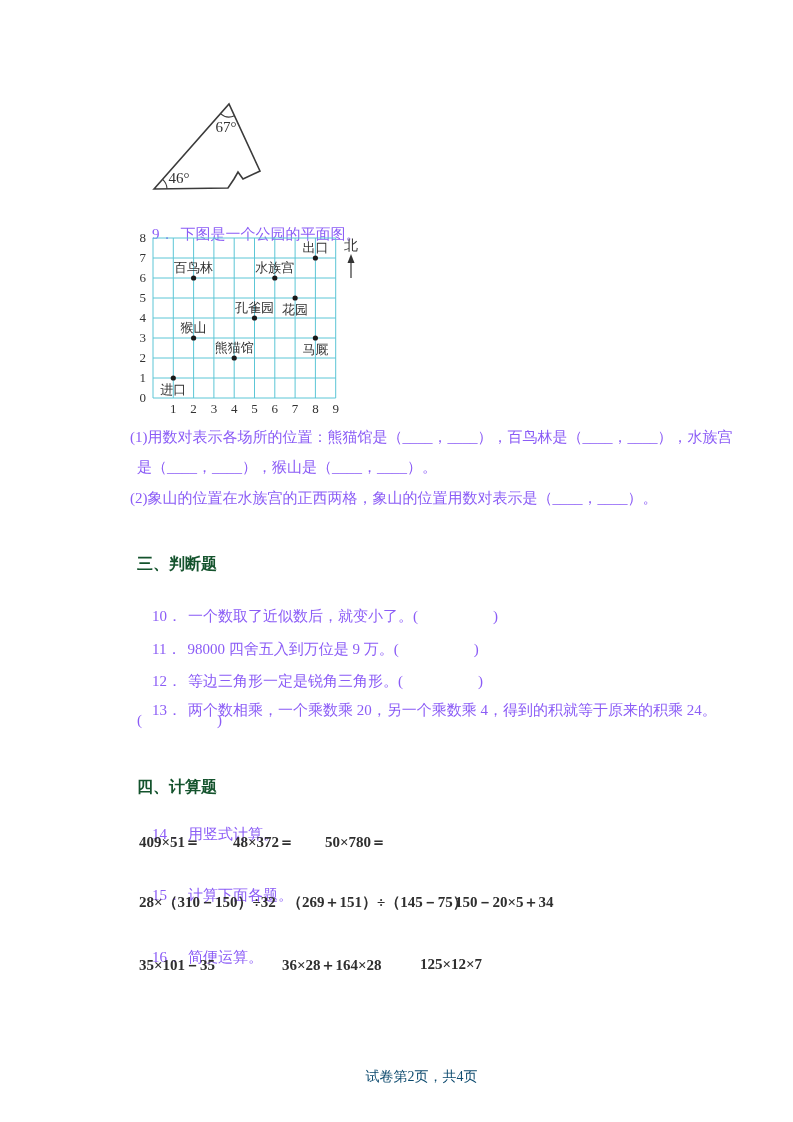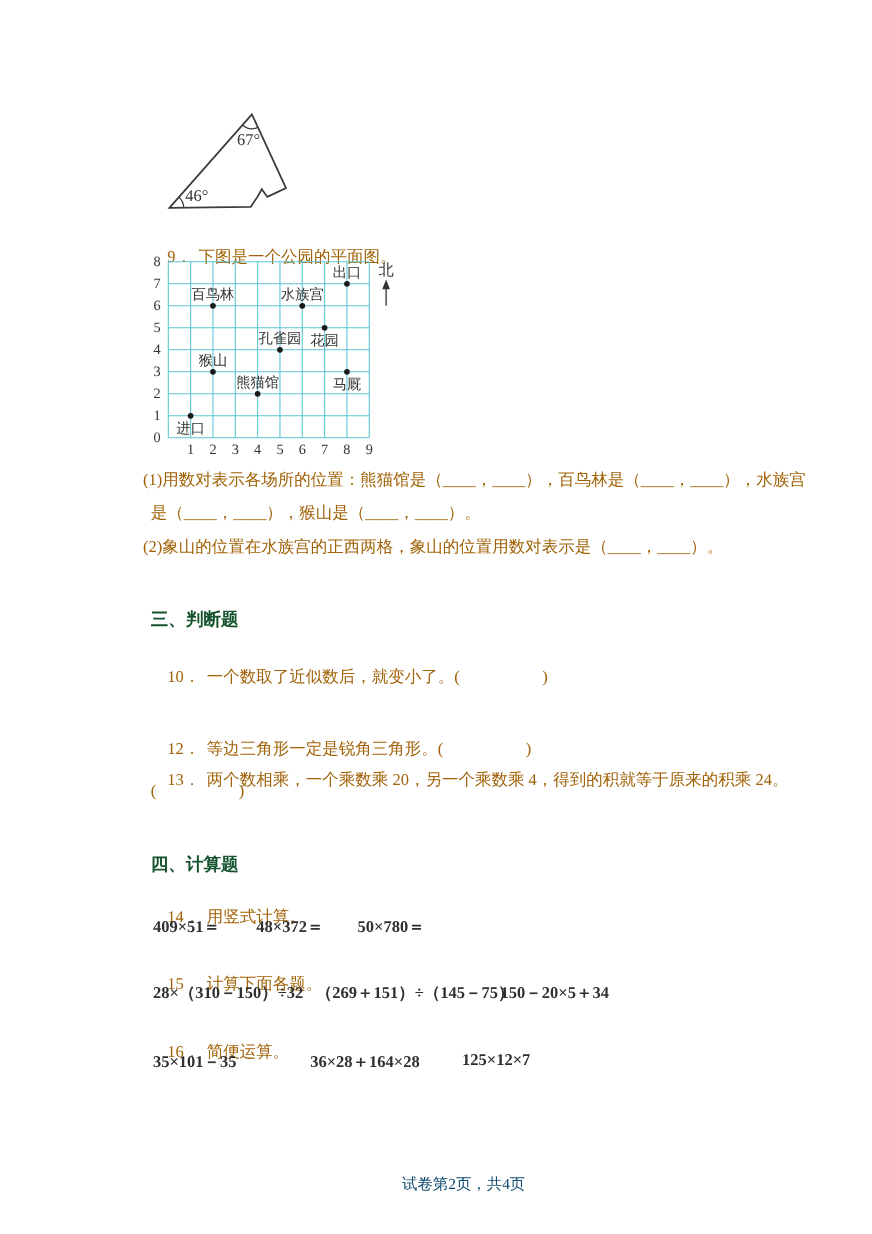--- a/index.html
+++ b/index.html
@@ -11,21 +11,21 @@
     color:#2f2f2f;
     overflow:hidden;
     margin-left:25px;
   }
   .line{
     position:absolute;
     left:112px;
     font-size:15px;
     line-height:21px;
     white-space:pre;
-    color:#a16207;
+    color:#8b5cf6;
   }
   .subline{left:105px;}
   .hdr{font-weight:700;font-size:16px;color:#14532d;}
   .qnum{margin-right:6px;}
   .exprow{position:absolute;left:112px;height:22px;width:600px;}
   .exprow span{position:absolute;top:0;white-space:pre;font-size:15px;font-weight:bold;}
   .footer{
     position:absolute;top:1068px;left:0;width:100%;
     text-align:center;font-size:14px;color:#0c4a6e;
   }
@@ -111,20 +111,23 @@
 
   <div class="line subline" style="top:427px">(1)用数对表示各场所的位置：熊猫馆是（____，____），百鸟林是（____，____），水族宫</div>
   <div class="line" style="top:457px">是（____，____），猴山是（____，____）。</div>
   <div class="line subline" style="top:488px">(2)象山的位置在水族宫的正西两格，象山的位置用数对表示是（____，____）。</div>
 
   <div class="line hdr" style="top:553px">三、判断题</div>
 
   <div class="line" style="top:585px">
     <span class="qnum">10．</span><span>一个数取了近似数后，就变小了。</span><span>(　　　　　)</span>
   </div>
+  <div class="line" style="top:618px">
+    <span class="qnum">11．</span><span>98000 四舍五入到万位是 9 万。</span><span>(　　　　　)</span>
+  </div>
   <div class="line" style="top:650px">
     <span class="qnum">12．</span><span>等边三角形一定是锐角三角形。</span><span>(　　　　　)</span>
   </div>
   <div class="line" style="top:679px">
     <span class="qnum">13．</span><span>两个数相乘，一个乘数乘 20，另一个乘数乘 4，得到的积就等于原来的积乘 24。</span>
   </div>
   <div class="line" style="top:710px">(　　　　　)</div>
 
   <div class="line hdr" style="top:776px">四、计算题</div>
 

